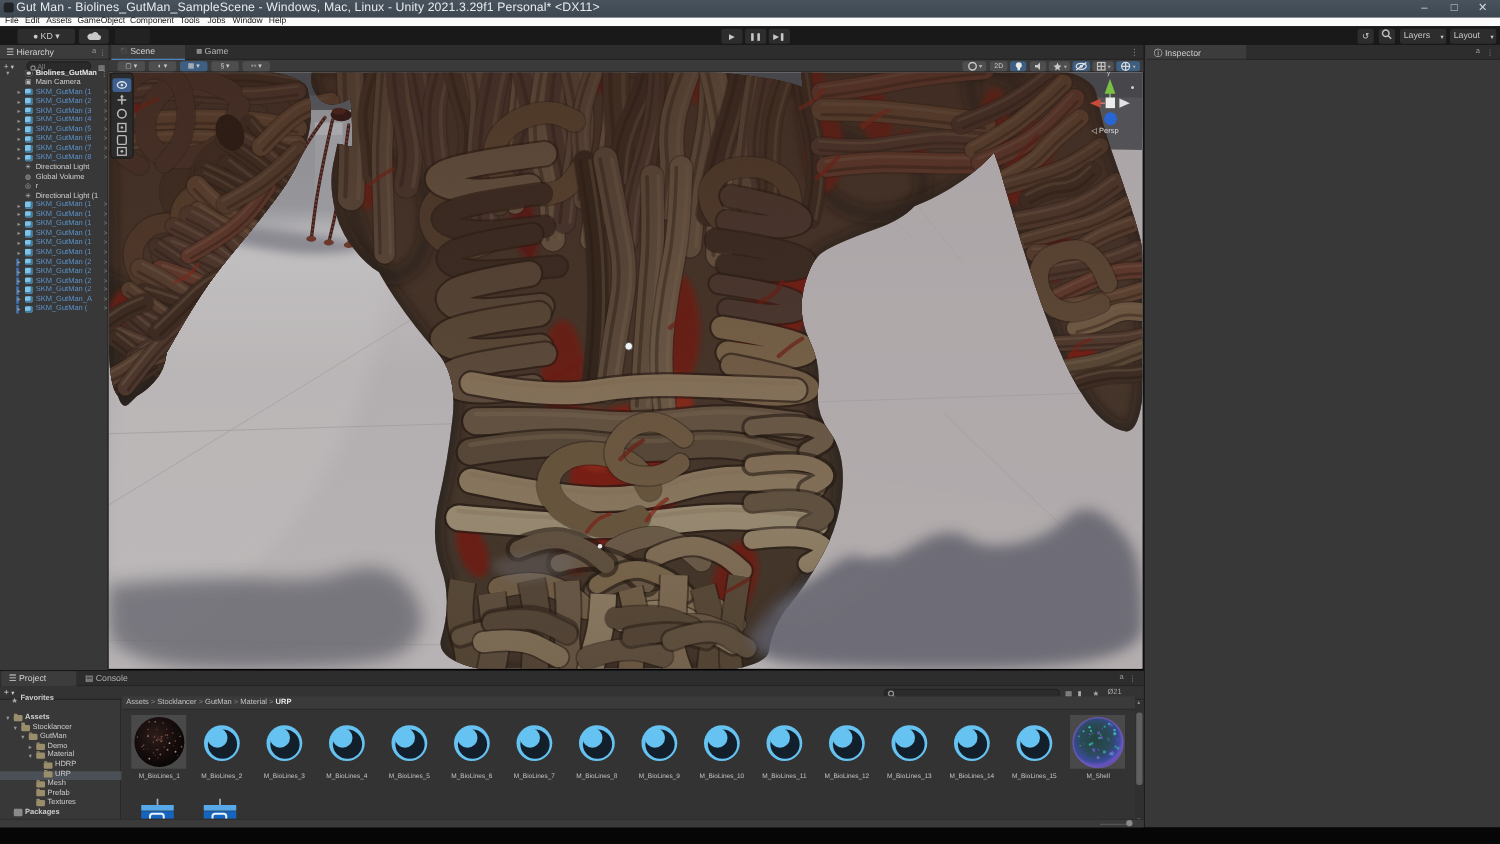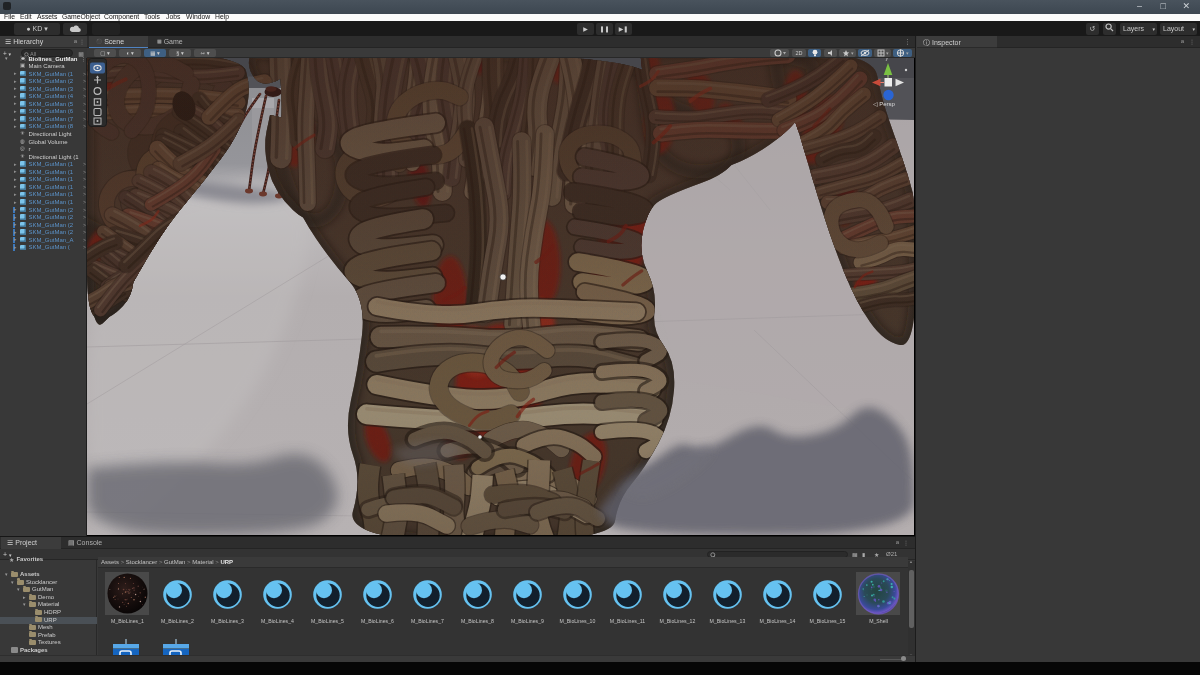--- a/index.html
+++ b/index.html
@@ -54,20 +54,21 @@
 .star{color:#aaa;font-size:6px;margin-right:2px}
 .tl{vertical-align:top}
 .thsel{position:absolute;width:44px;height:43px;background:#494949}
 .thlb{position:absolute;top:81px;width:50px;text-align:center;font-size:5.2px;color:#c4c4c4;white-space:nowrap}
 #pscroll{position:absolute;left:908px;top:24px;width:7px;height:95px;background:#303030}
 #pthumb{position:absolute;left:909px;top:33px;width:5px;height:58px;background:#606060;border-radius:2px}
 #bottomstrip{left:0;top:662px;width:1200px;height:13px;background:#060606}
 </style></head><body>
 <div class="abs" id="title">
     <div id="ticon"></div>
+    <span class="tt">Gut Man - Biolines_GutMan_SampleScene - Windows, Mac, Linux - Unity 2021.3.29f1 Personal* &lt;DX11&gt;</span>
     <span id="wbtn">
       <span style="position:absolute;right:52px;top:1px">–</span>
       <span style="position:absolute;right:28px;top:1px">□</span>
       <span style="position:absolute;right:4px;top:1px">✕</span>
     </span>
   </div>
 <div class="abs" id="menu">
     <span style="left:4px">File</span>
     <span style="left:20px">Edit</span>
     <span style="left:37px">Assets</span>

